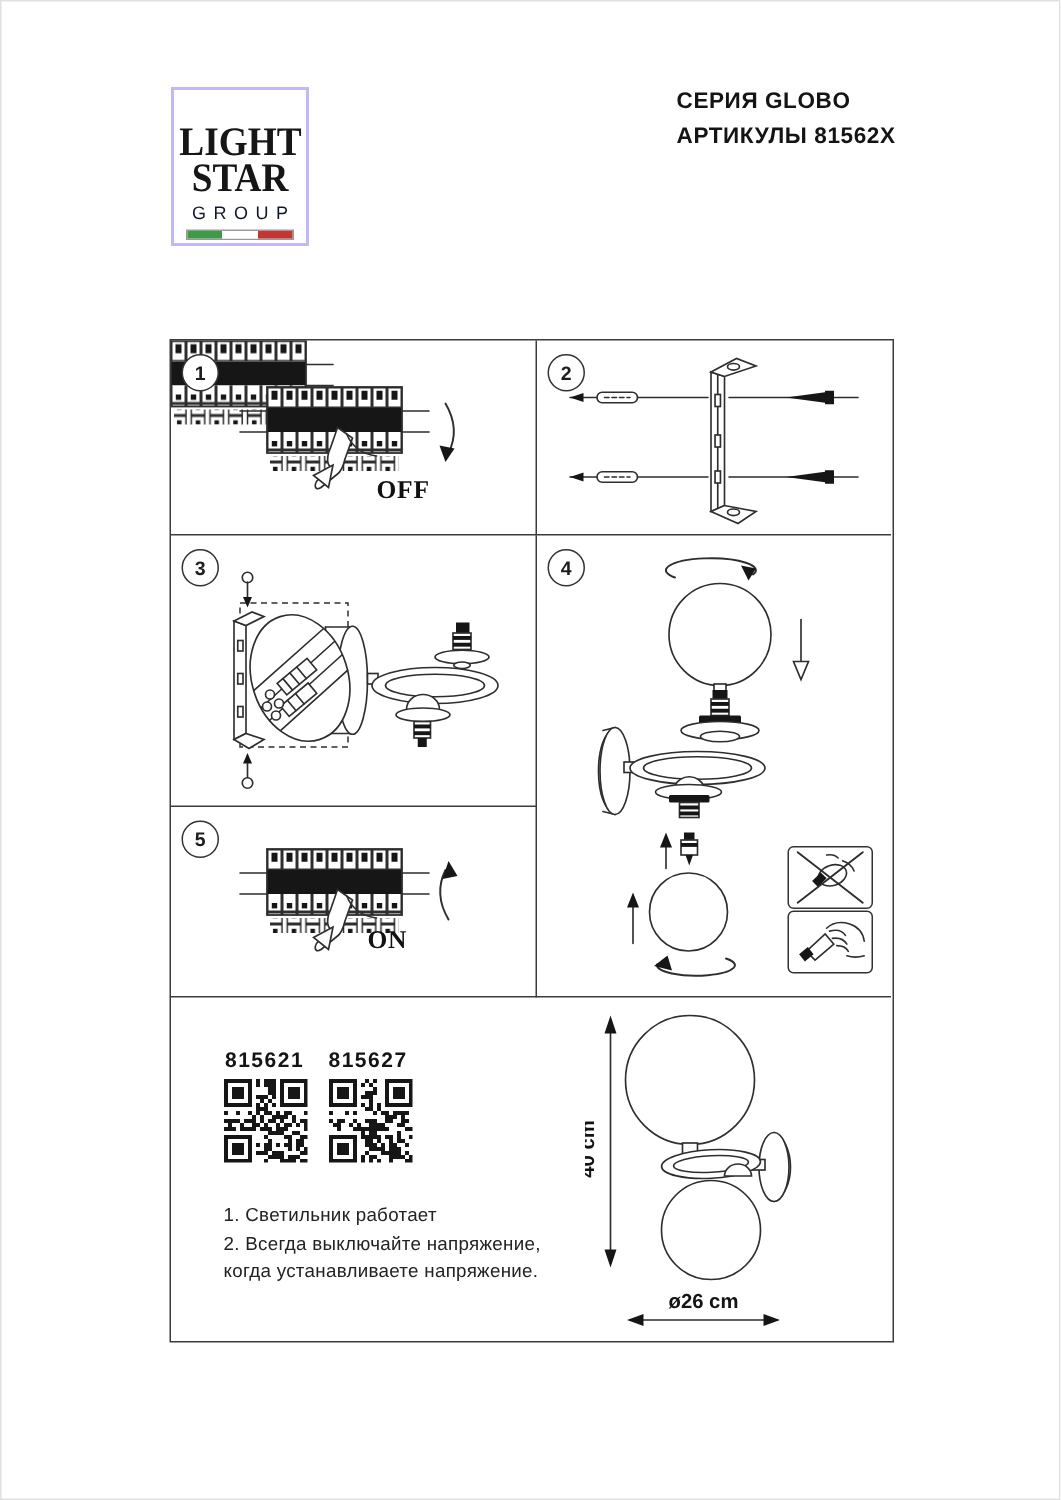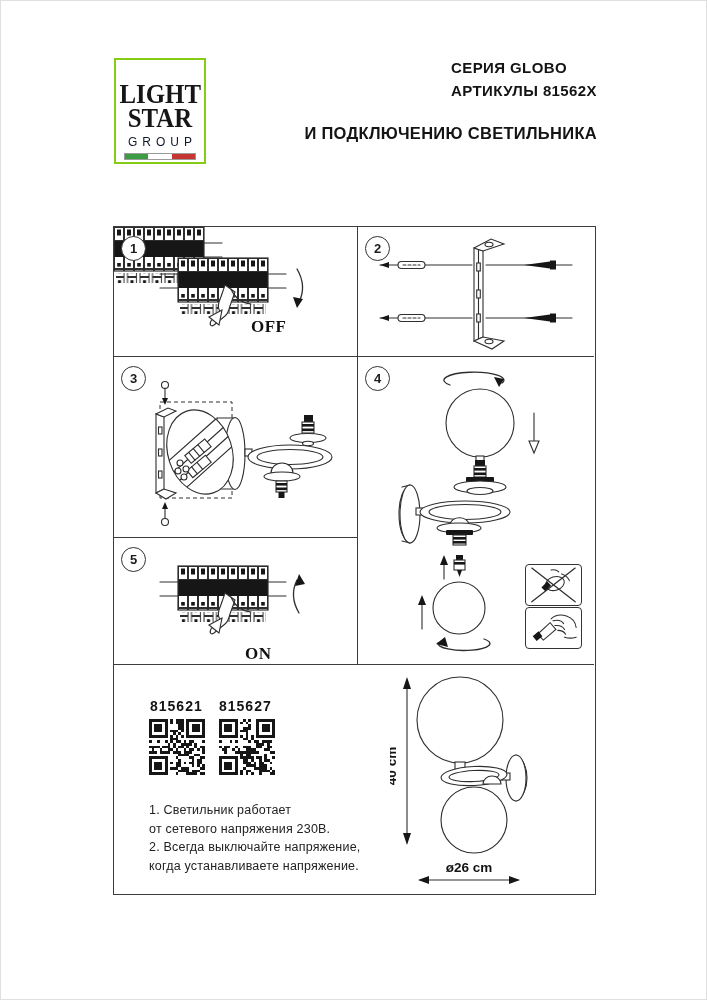--- a/index.html
+++ b/index.html
@@ -5,21 +5,21 @@
   html,body{margin:0;padding:0;background:#ffffff;}
   .sheet{
     position:relative;width:707px;height:1000px;margin:0 auto;
     background:#ffffff;border:1px solid #e0e0e0;box-sizing:border-box;
     font-family:"Liberation Sans","DejaVu Sans",sans-serif;color:#1c1c1c;
     overflow:hidden;
   }
   
   .logo-box{
     position:absolute;left:113px;top:57px;width:92px;height:106px;
-    border:2px solid #84cc16;background:#fff;box-sizing:border-box;
+    border:2px solid #c4b5fd;background:#fff;box-sizing:border-box;
     display:flex;flex-direction:column;align-items:center;justify-content:flex-start;
     padding-top:22px;
   }
   .logo-word{
     font-family:"Liberation Serif","DejaVu Serif",serif;font-weight:bold;
     font-size:27px;line-height:24px;color:#161616;letter-spacing:0px;
     transform:scaleX(.92);
   }
   .logo-group{
     font-size:12px;letter-spacing:5px;color:#0f172a;margin-top:5px;margin-left:5px;
@@ -51,21 +51,21 @@
   .c5{left:0;top:311px;width:244px;height:127px;border-right:1.3px solid #3c3c3c;border-bottom:1.3px solid #3c3c3c;}
   .cb{left:0;top:438px;width:480px;height:228px;}
   .step-circle{
     position:absolute;left:7px;top:9px;width:23px;height:23px;border:1.4px solid #333;
     border-radius:50%;display:flex;align-items:center;justify-content:center;
     font-size:13px;font-weight:bold;background:#fff;z-index:3;
   }
   .cell svg{position:absolute;left:0;top:0;}
   .switch-label{position:absolute;font-weight:bold;font-size:17px;letter-spacing:.5px;color:#111;font-family:Liberation Serif, serif;}
   .lab-off{left:137px;top:90px;}
-  .lab-on{left:131px;top:79px;margin-top:27px;}
+  .lab-on{left:131px;top:79px;}
   
   .ln{stroke:#2e2e2e;stroke-width:1.1;fill:none;stroke-linecap:round;}
   .ln2{stroke:#2e2e2e;stroke-width:1.3;fill:none;stroke-linecap:round;}
   .wh{fill:#ffffff;stroke:#2e2e2e;stroke-width:1.1;}
   .fl{fill:#161616;stroke:none;}
   .dsh{stroke:#2e2e2e;stroke-width:1;fill:none;stroke-dasharray:4 3;}
   .dimtext{font-family:"Liberation Sans",sans-serif;font-weight:bold;font-size:13.5px;fill:#141414;}
   .warnbox{
     position:absolute;width:57px;height:42px;border:1.4px solid #333;border-radius:4px;
     background:#fff;box-sizing:border-box;
@@ -95,21 +95,20 @@
       <div class="fr"></div>
     </div>
   </div>
 
   <div class="hdr-right">
     <div>СЕРИЯ GLOBO</div>
     <div>АРТИКУЛЫ 81562X</div>
   </div>
 
   <div class="hdr-title">
-    <div>И ПОДКЛЮЧЕНИЮ СВЕТИЛЬНИКА</div>
   </div>
 
   <div class="grid">
 
     <div class="cell c1">
       <div class="step-circle">1</div>
       <svg width="243" height="129" viewBox="0 0 243 129">
         <defs>
           <pattern id="pt" width="10" height="14" patternUnits="userSpaceOnUse">
             <rect x="0.5" y="0.5" width="9" height="13" fill="#fff" stroke="#2e2e2e"></rect>
@@ -820,21 +819,20 @@
             <rect x="8" y="20" width="1" height="1"></rect>
             <rect x="10" y="20" width="1" height="1"></rect>
             <rect x="12" y="20" width="1" height="1"></rect>
             <rect x="15" y="20" width="1" height="1"></rect>
             <rect x="19" y="20" width="1" height="1"></rect>
             <rect x="20" y="20" width="1" height="1"></rect>
           </svg>
         </div>
       <div class="notes">
         <div>1. Светильник работает</div>
-        <div>от сетевого напряжения 230В.</div>
         <div>2. Всегда выключайте напряжение,</div>
         <div>когда устанавливаете напряжение.</div>
       </div>
 
       <div class="dimwrap">
         <svg width="206" height="225" viewBox="0 0 206 225">
 
           <g>
             <line class="ln" x1="17" y1="12" x2="17" y2="174"></line>
             <polygon class="fl" points="13,21 21,21 17,9"></polygon>

